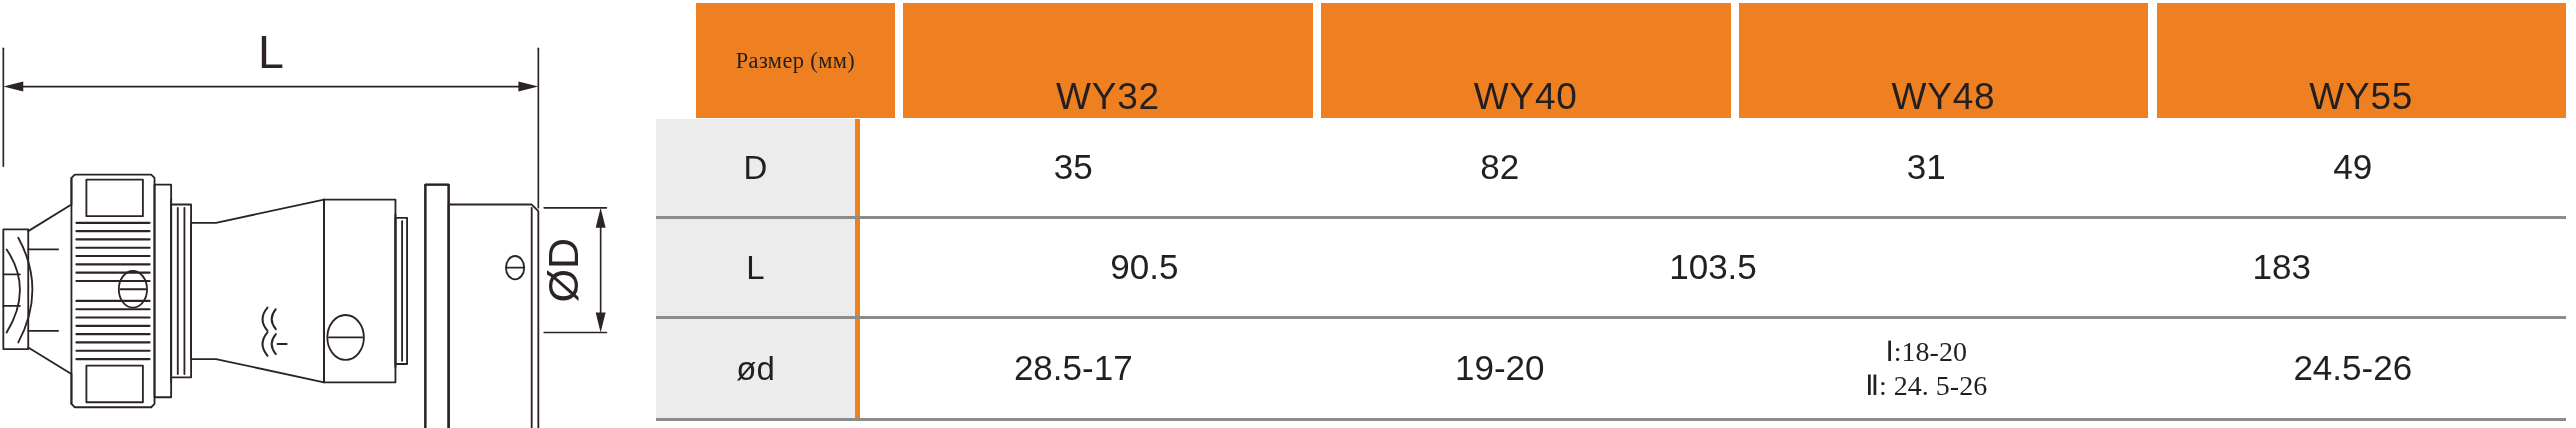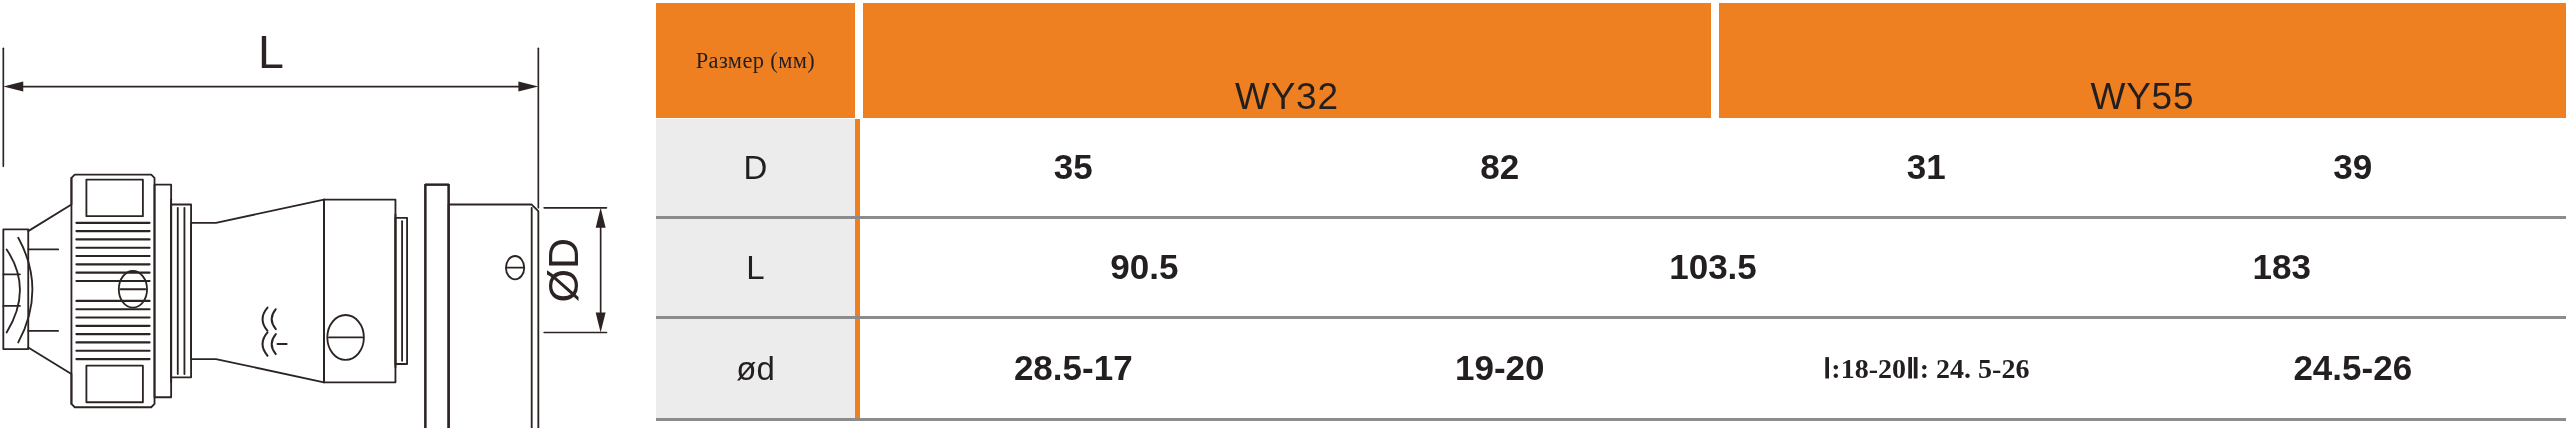--- a/index.html
+++ b/index.html
@@ -54,20 +54,21 @@
     align-items: center;
     justify-content: center;
     color: #231f20;
     box-sizing: border-box;
   }
   .header-cell.label-head {
     flex: 0 0 199px;
     font-family: "Liberation Serif", serif;
     font-size: 22.4px;
     letter-spacing: 0.4px;
+    margin-left: 40px;
   }
   .header-cell.size-head {
     flex: 1 1 0;
     font-size: 37px;
     font-weight: 400;
     letter-spacing: 0.8px;
     align-items: flex-end;
   }
 
   .body-rows {
@@ -102,24 +103,23 @@
   .data-cell {
     flex: 1 1 0;
     display: flex;
     align-items: center;
     justify-content: center;
     font-size: 35px;
     color: #231f20;
     background: #ffffff;
     text-align: center;
     line-height: 1.15;
-    font-weight: bold;
   }
   .data-cell.two-line {
-    flex-direction: row;
+    flex-direction: column;
     font-size: 28px;
     line-height: 1.18;
     align-items: center;
   }
   .roman {
     font-family: "Liberation Serif", serif;
   }
 </style>
 </head>
 <body>
@@ -253,41 +253,47 @@
   <div id="spec-table">
 
     <div class="header-row">
       <div class="header-cell label-head">
         <span>Размер (мм)</span>
       </div>
       <div class="header-cell size-head">
         <span>WY32</span>
       </div>
       <div class="header-cell size-head">
+        <span>WY40</span>
+      </div>
+      <div class="header-cell size-head">
+        <span>WY48</span>
+      </div>
+      <div class="header-cell size-head">
         <span>WY55</span>
       </div>
     </div>
 
     <div class="body-rows">
 
       <div class="data-row">
         <div class="row-label">
           <span>D</span>
         </div>
         <div class="data-cell">
           <span>35</span>
         </div>
         <div class="data-cell">
           <span>82</span>
         </div>
         <div class="data-cell">
           <span>31</span>
         </div>
         <div class="data-cell">
-          <span>39</span>
+          <span>49</span>
         </div>
       </div>
 
       <div class="data-row">
         <div class="row-label">
           <span>L</span>
         </div>
         <div class="data-cell">
           <span>90.5</span>
         </div>

